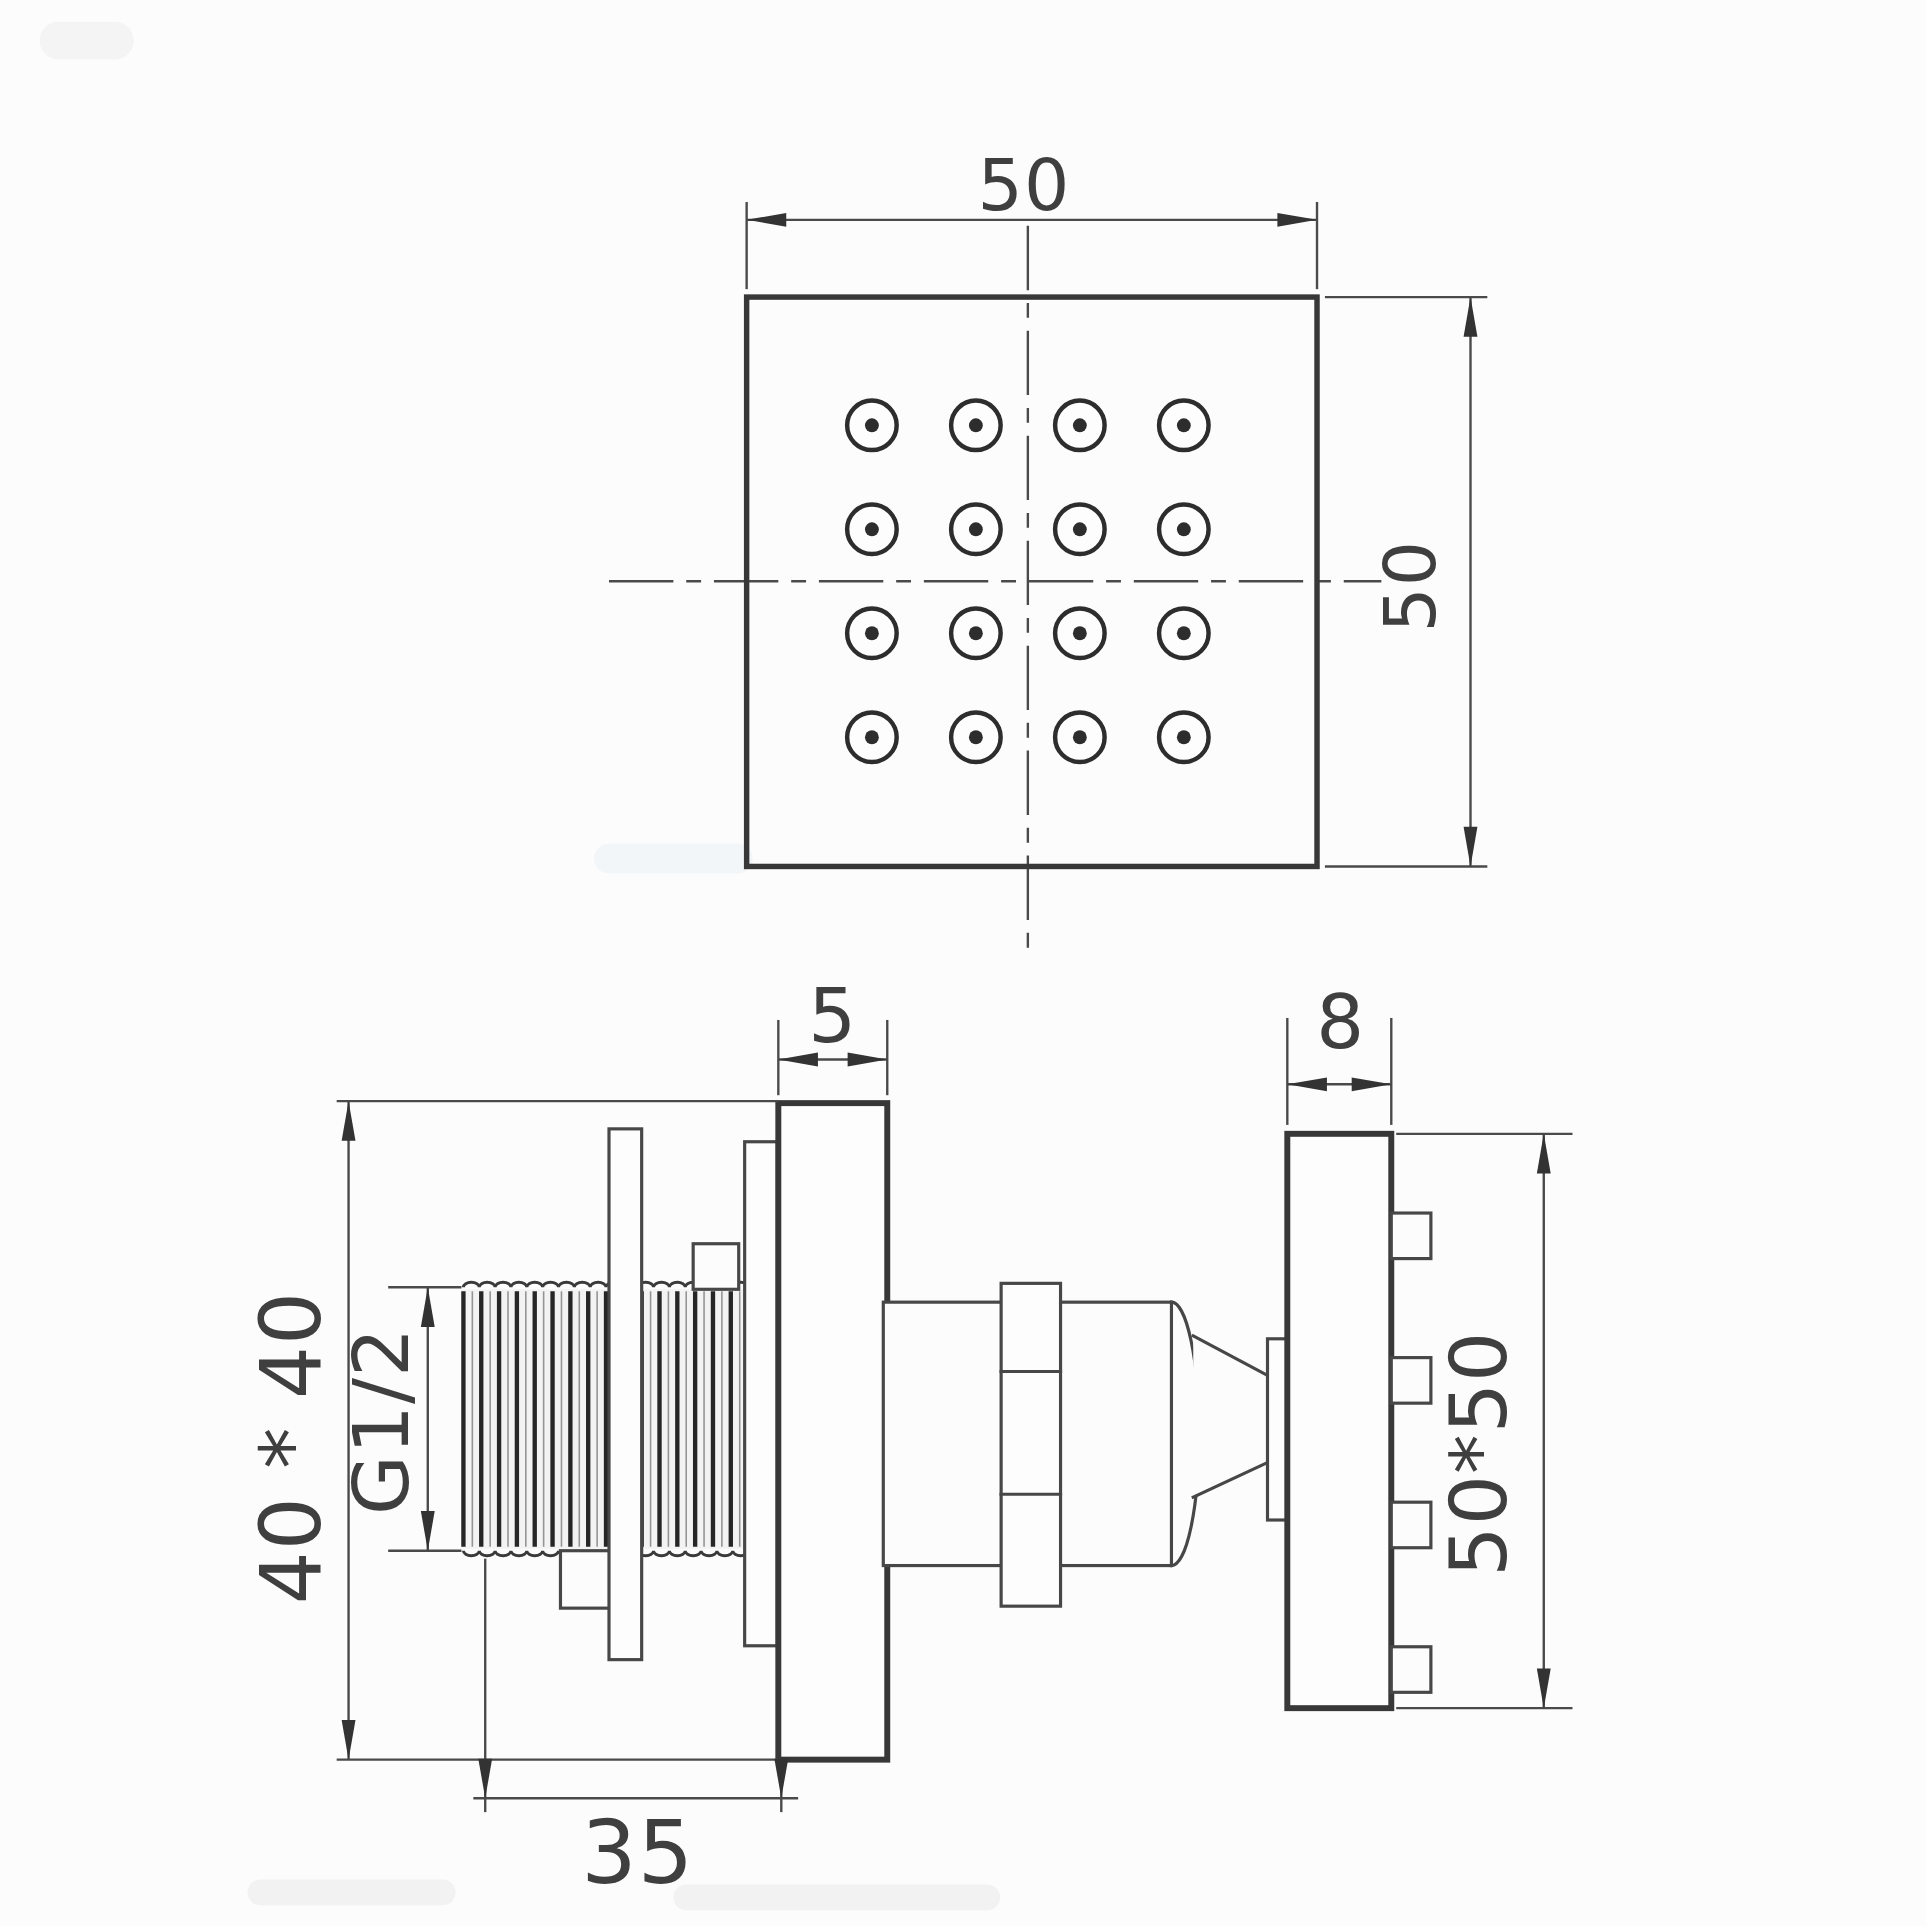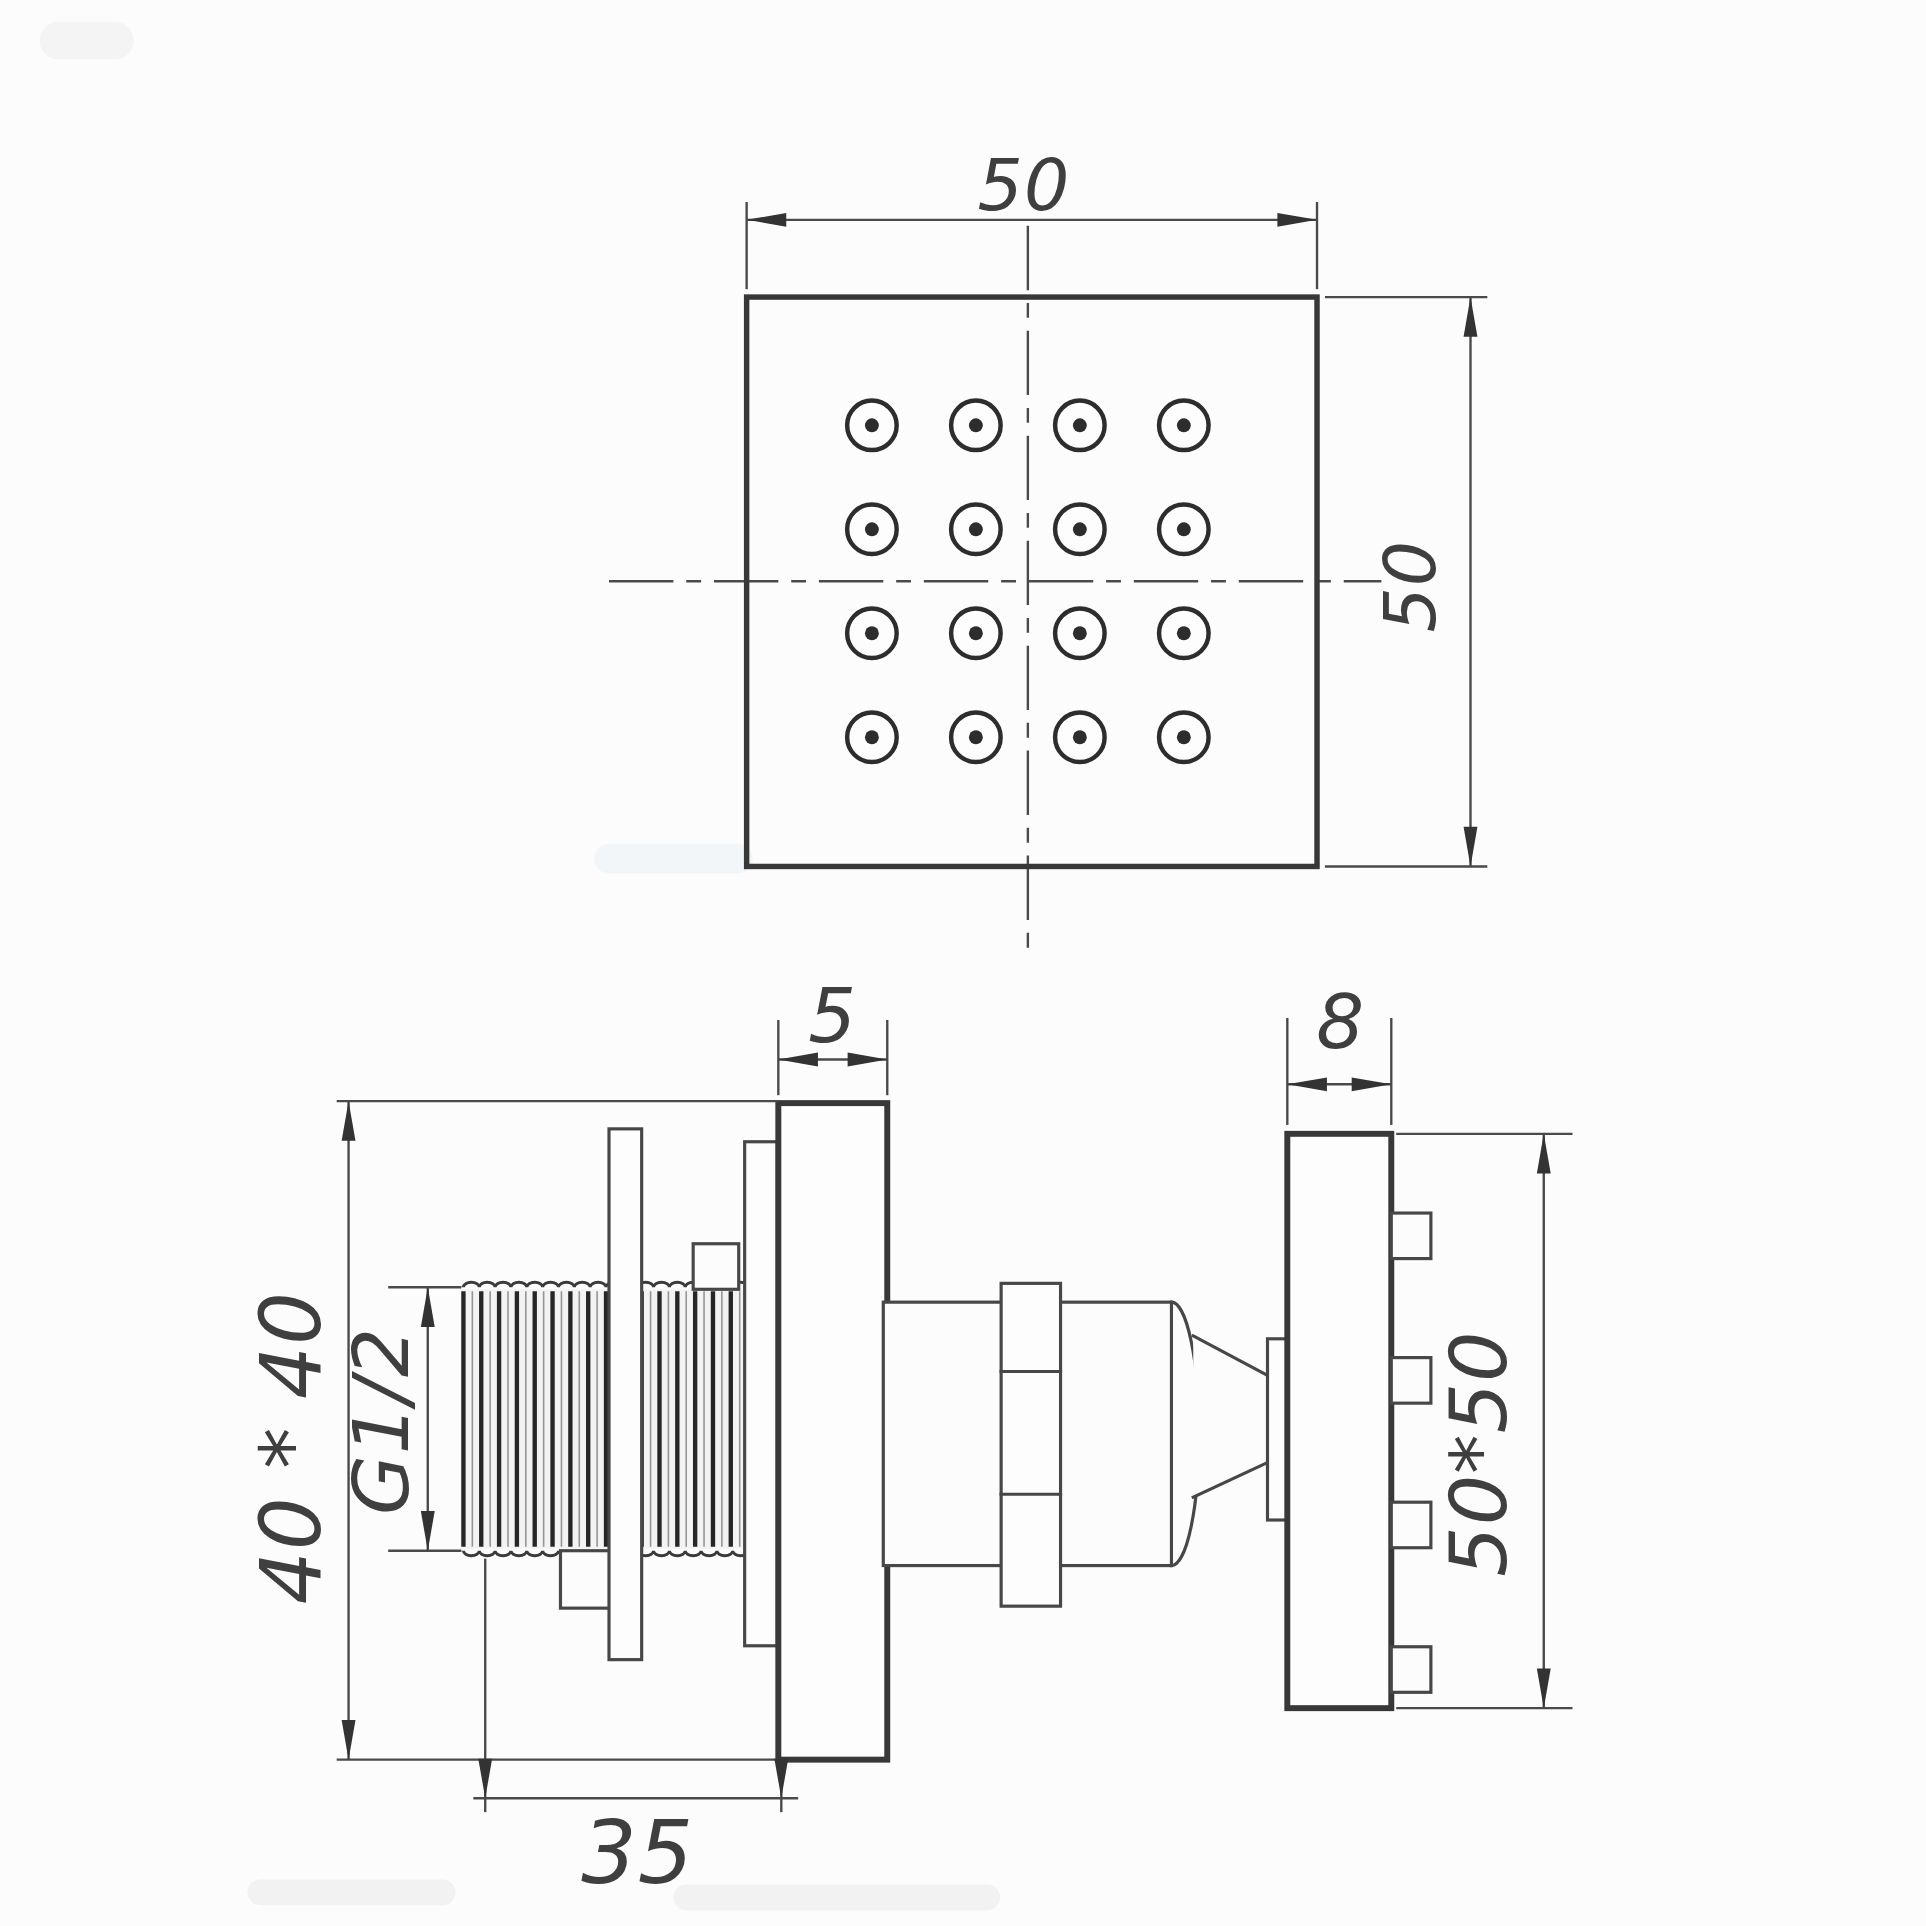--- a/index.html
+++ b/index.html
@@ -1,16 +1,16 @@
 <!DOCTYPE html>
 <html><head>
 <meta charset="utf-8">
 <style>
   html,body{margin:0;padding:0;background:#ffffff;}
-  .page{width:1927px;height:1927px;background:#fcfcfc;position:relative;overflow:hidden;font-style:italic;}
+  .page{width:1927px;height:1927px;background:#fcfcfc;position:relative;overflow:hidden;}
   svg{display:block;}
   .thick{stroke:#383838;stroke-width:5.5;fill:none;stroke-linecap:square;}
   .thick6{stroke:#383838;stroke-width:6;fill:none;stroke-linecap:square;}
   .thin{stroke:#474747;stroke-width:3.2;fill:none;stroke-linecap:square;}
   .dim{stroke:#4a4a4a;stroke-width:2.4;fill:none;stroke-linecap:butt;}
   .cl{stroke:#4a4a4a;stroke-width:2.4;fill:none;stroke-dasharray:65 13 15 13;}
   .whitefill{fill:#fcfcfc;}
   .platefill{fill:#fdfdfd;}
   .arrow{fill:#333333;stroke:none;}
   .nozzle{stroke:#2d2d2d;stroke-width:4.5;fill:#fdfdfd;}

